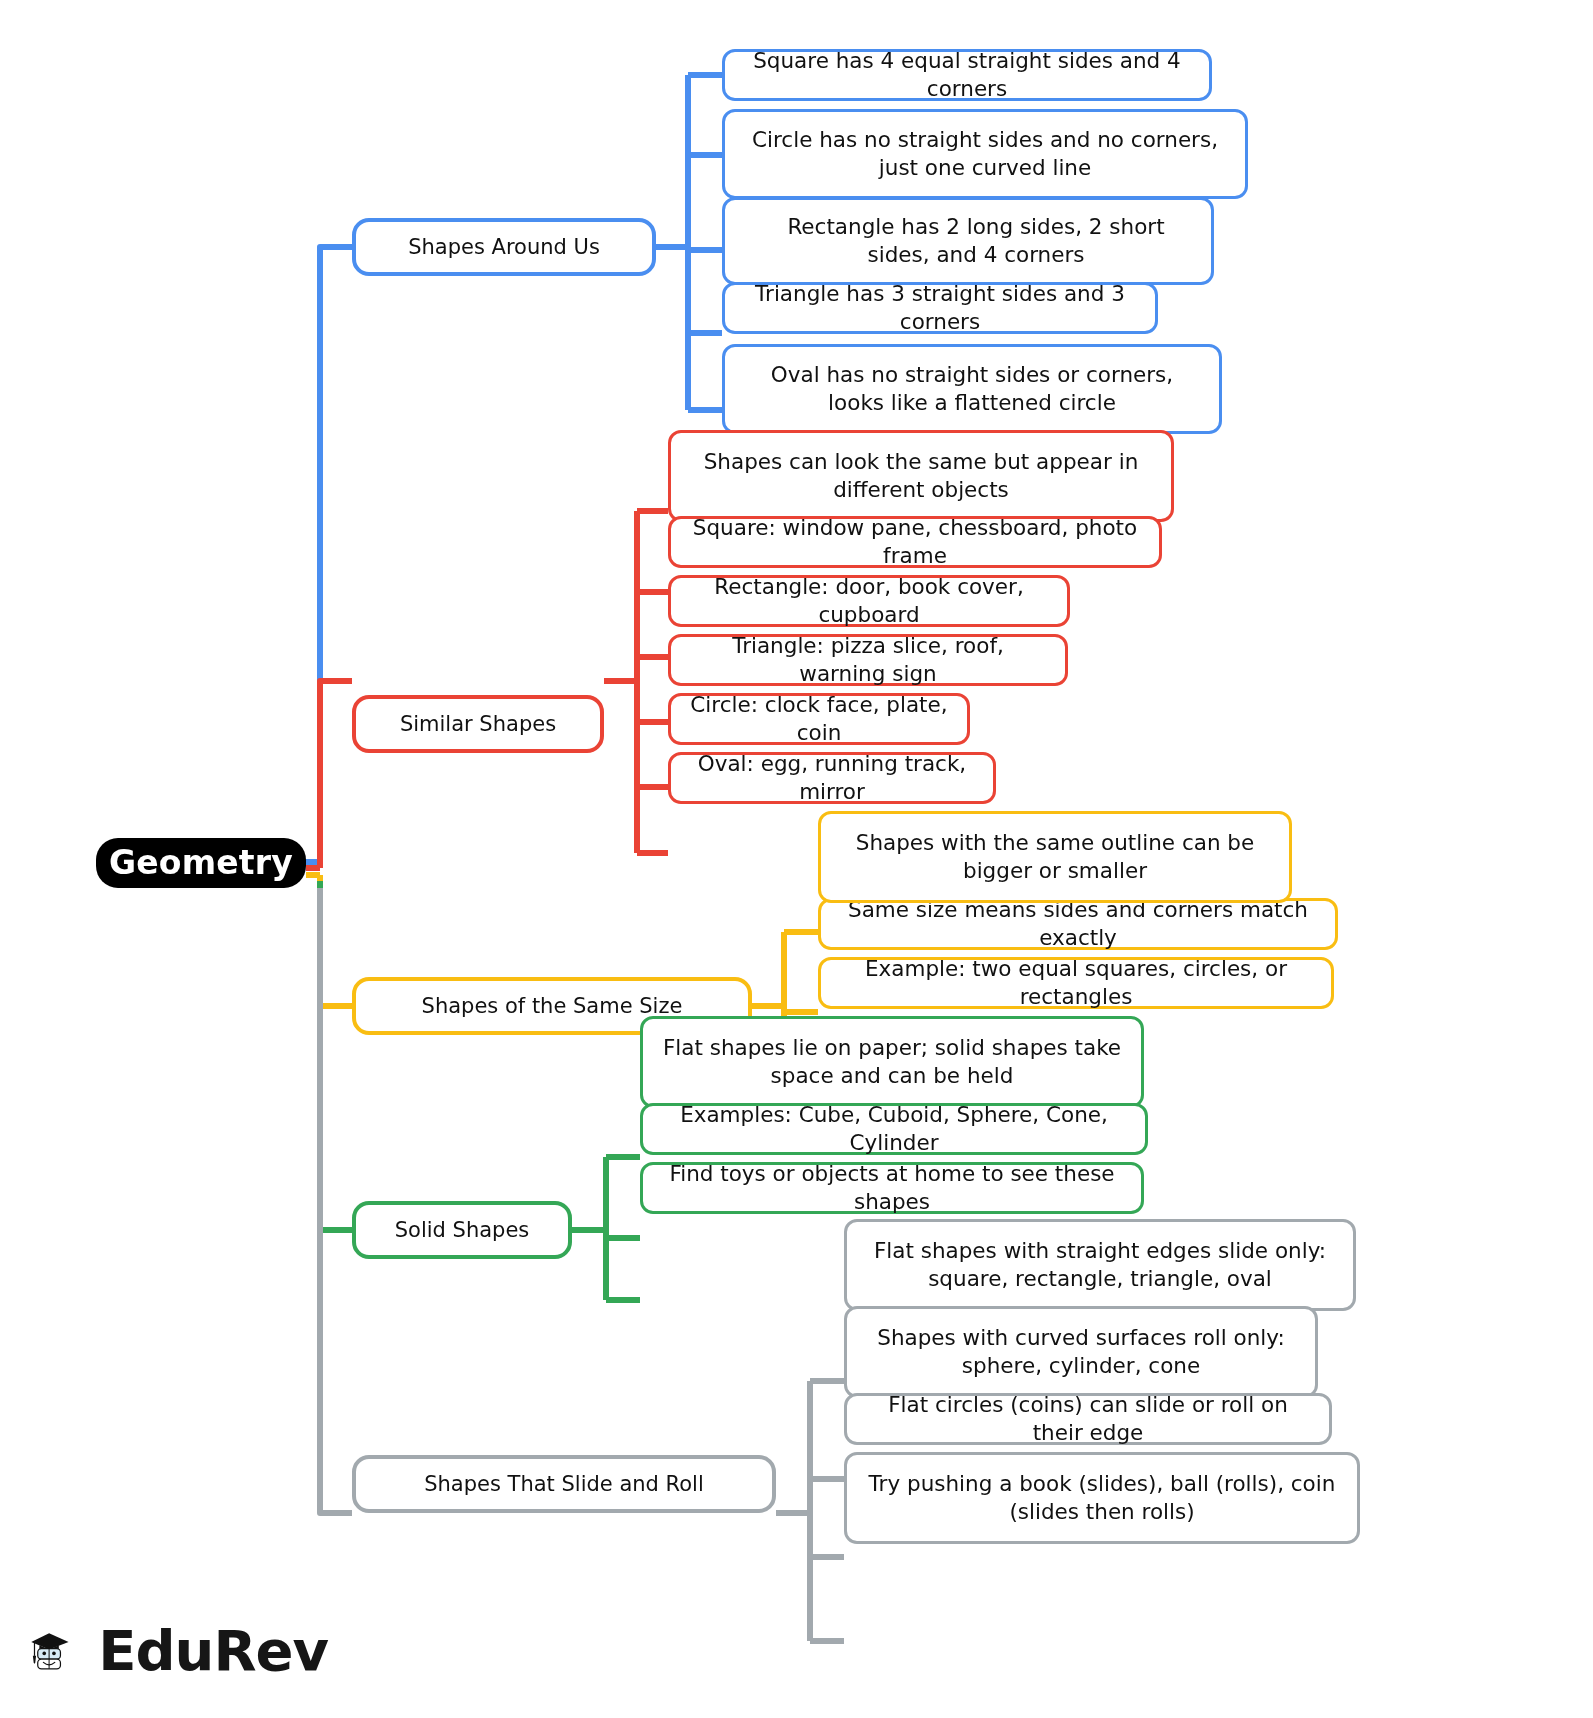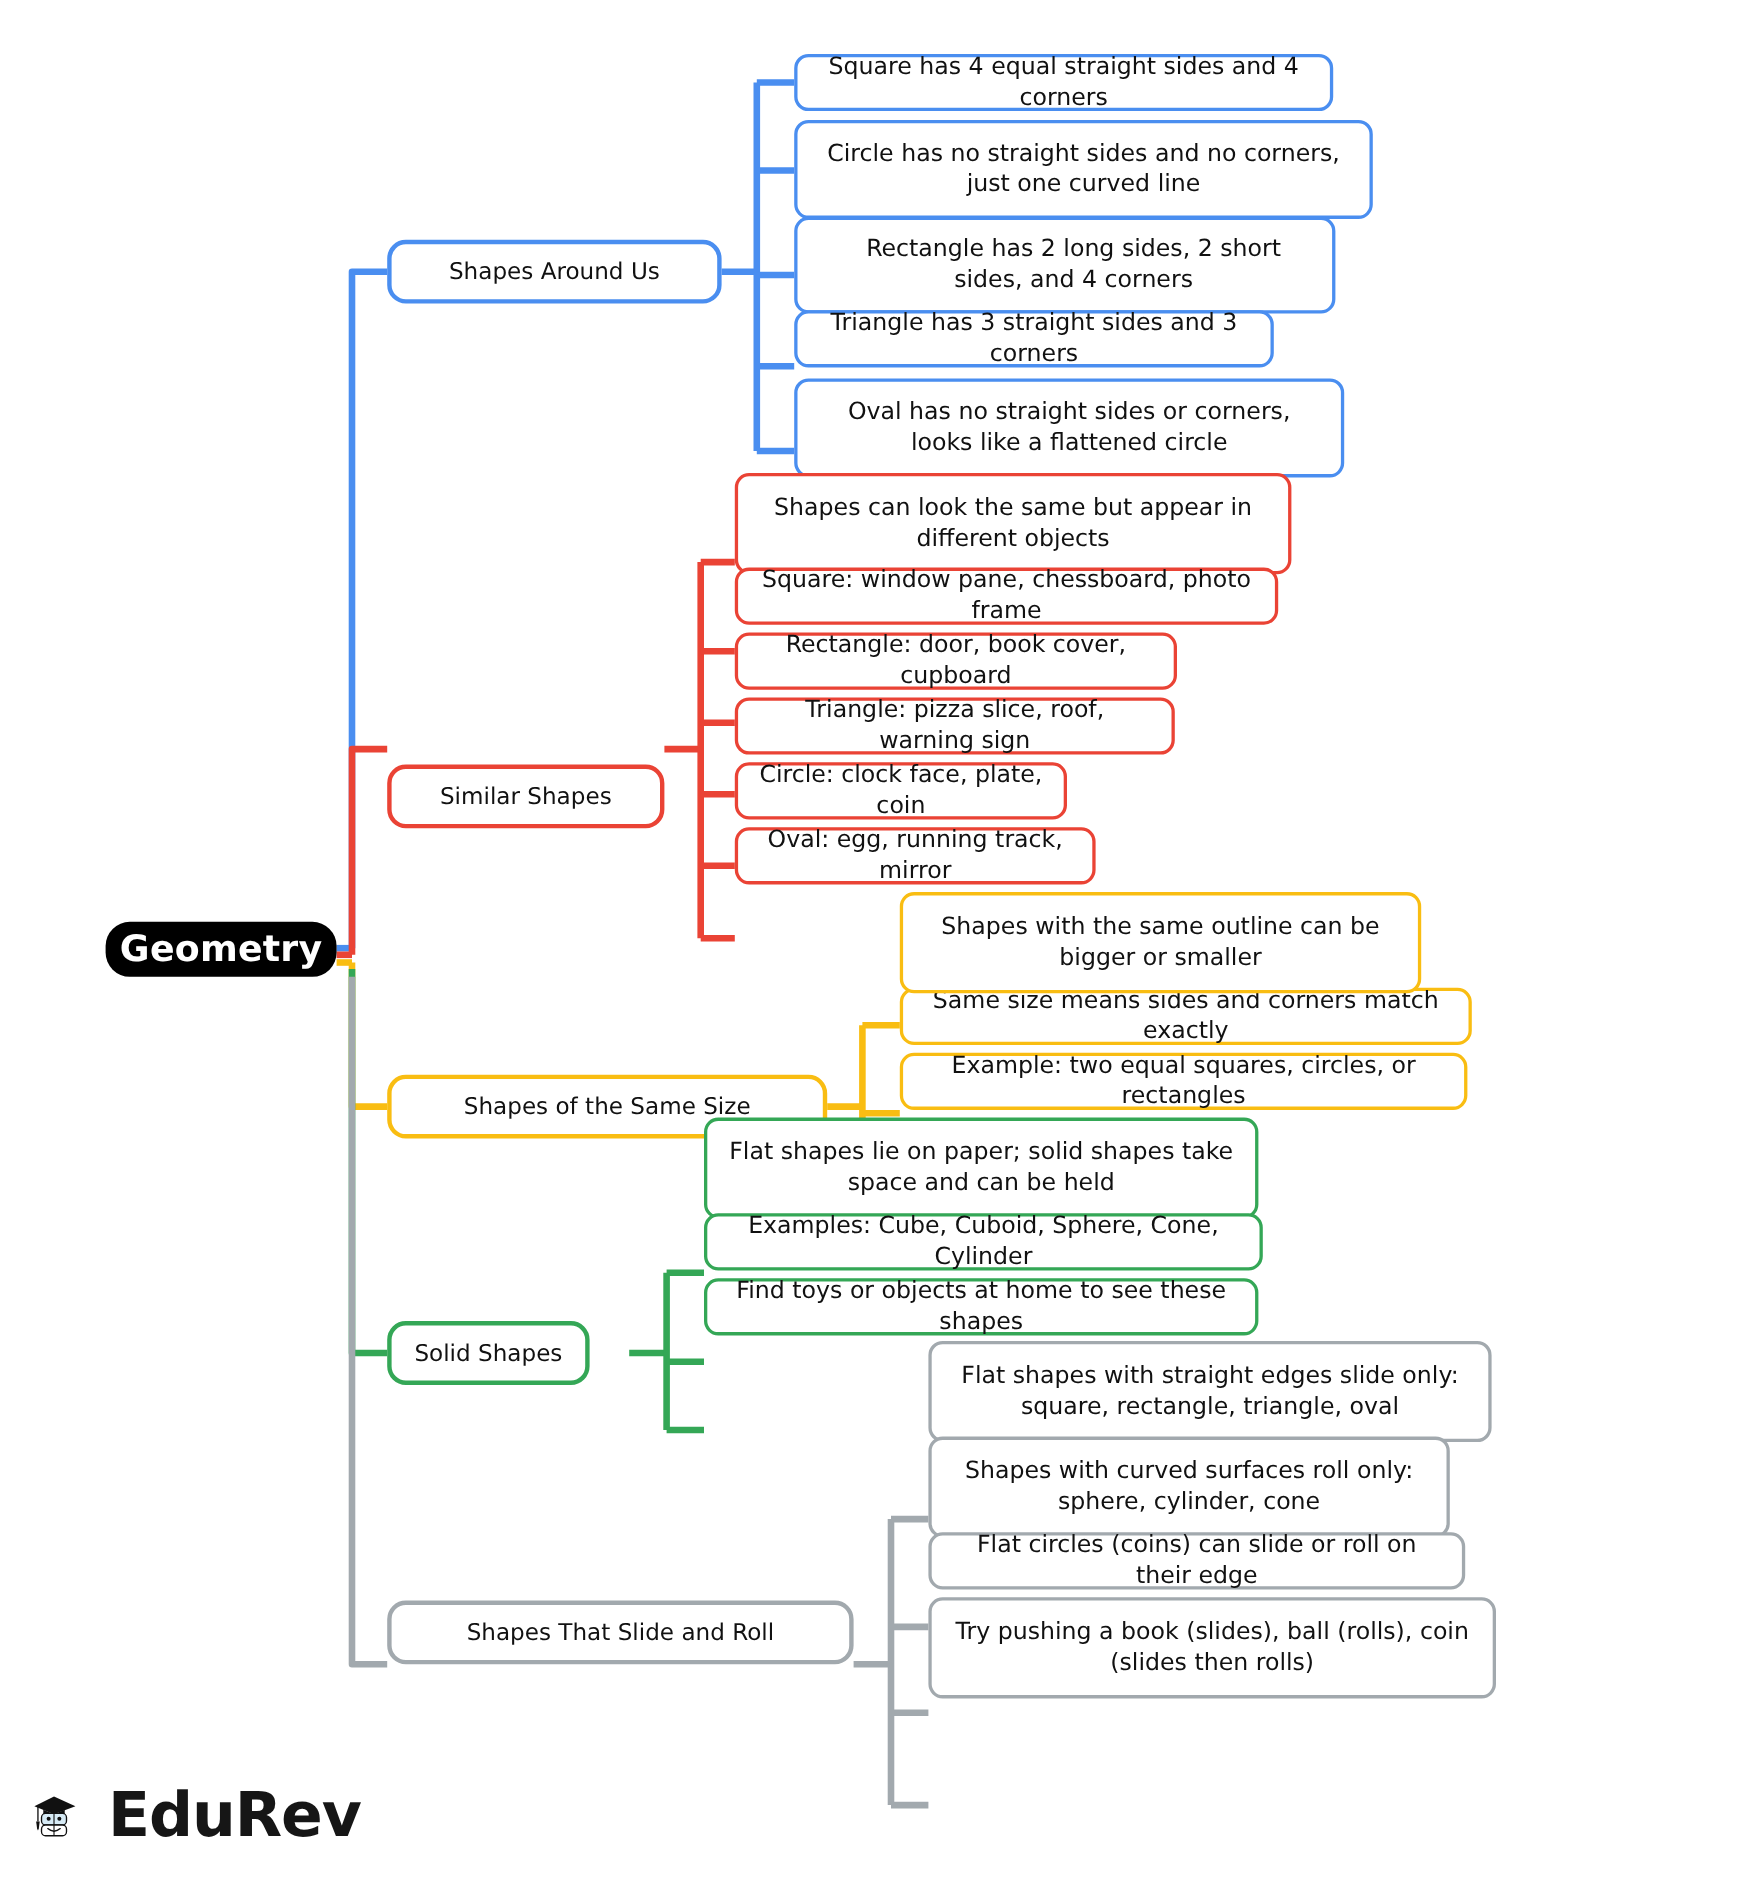--- a/index.html
+++ b/index.html
@@ -190,21 +190,21 @@
   <div class="node leaf c-yellow" style="left:818px; top:898px; width:520px; height:52px;">
     <span>Same size means sides and corners match exactly</span>
   </div>
   <div class="node leaf c-yellow" style="left:818px; top:811px; width:474px; height:92px;">
     <span>Shapes with the same outline can be bigger or smaller</span>
   </div>
   <div class="node leaf c-yellow" style="left:818px; top:957px; width:516px; height:52px;">
     <span>Example: two equal squares, circles, or rectangles</span>
   </div>
 
-  <div class="node branch c-green" style="left:352px; top:1201px; width:184px; height:58px;">
+  <div class="node branch c-green" style="left:352px; top:1201px; width:220px; height:58px;">
     <span>Solid Shapes</span>
   </div>
 
   <div class="node leaf c-green" style="left:640px; top:1016px; width:504px; height:92px;">
     <span>Flat shapes lie on paper; solid shapes take space and can be held</span>
   </div>
   <div class="node leaf c-green" style="left:640px; top:1103px; width:508px; height:52px;">
     <span>Examples: Cube, Cuboid, Sphere, Cone, Cylinder</span>
   </div>
   <div class="node leaf c-green" style="left:640px; top:1162px; width:504px; height:52px;">

